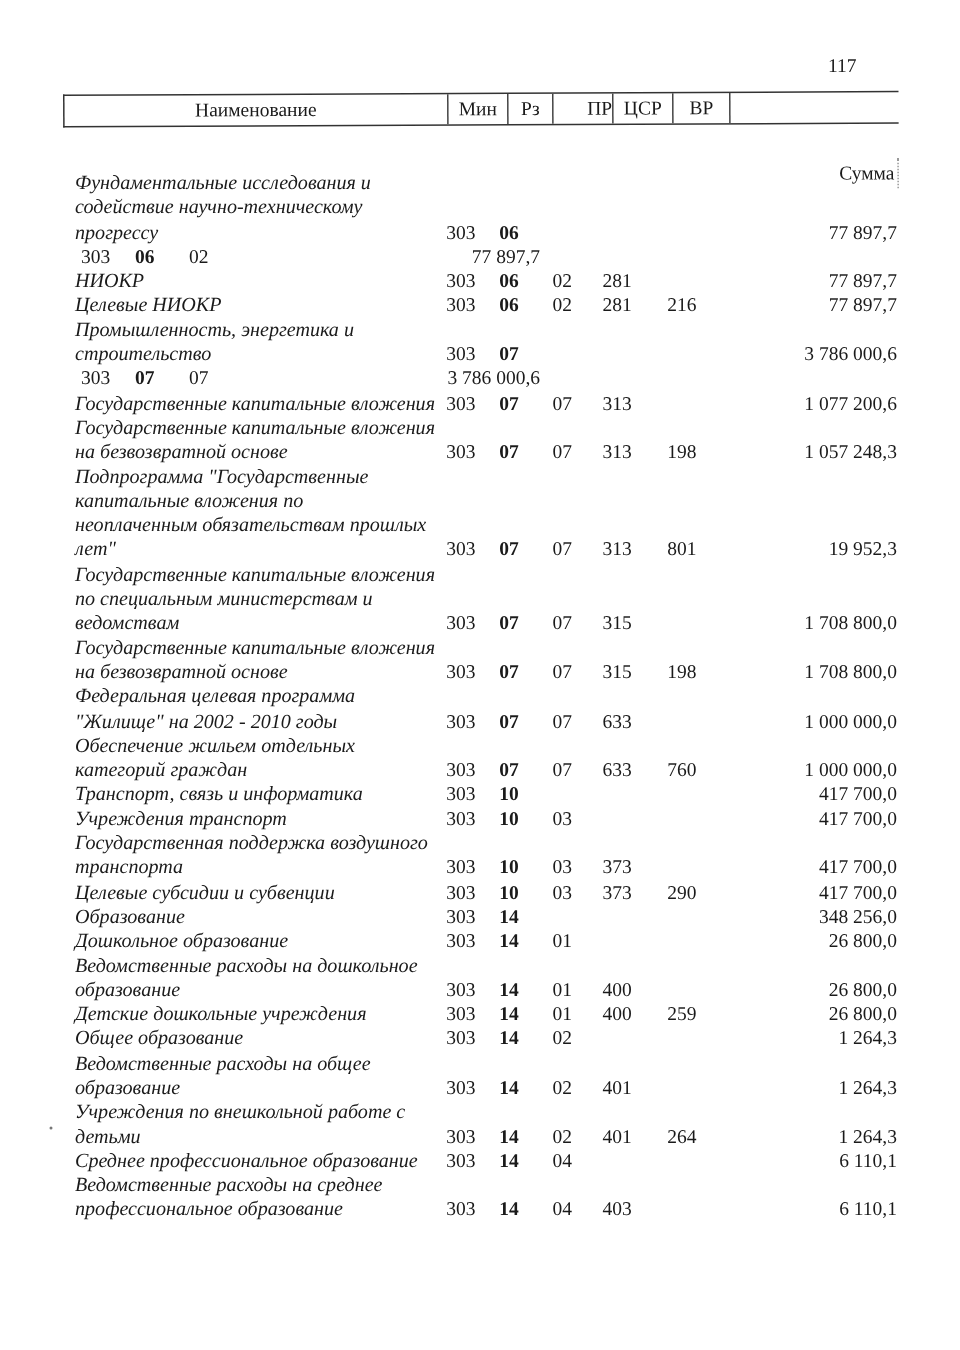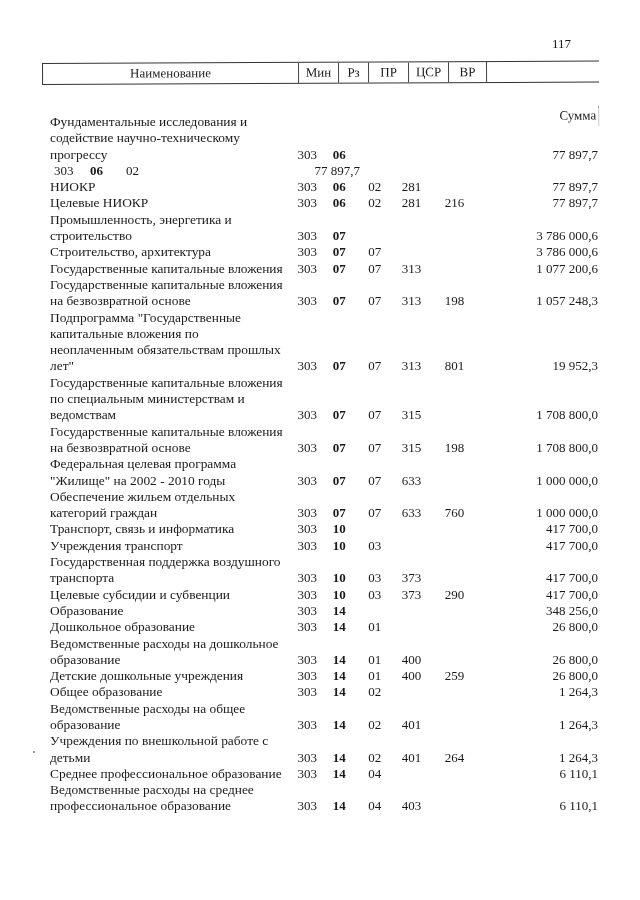--- a/index.html
+++ b/index.html
@@ -10,25 +10,25 @@
   .page-number { position: absolute; left: 552px; top: 36px; font-size: 13px; }
   .header {
     position: absolute; left: 42px; top: 63px; width: 556px; height: 20px;
     border-top: 1px solid #333; border-bottom: 1px solid #333; border-left: 1px solid #333;
     transform: rotate(-0.25deg); transform-origin: left top;
     display: flex; font-size: 13px; line-height: 20px;
   }
   .hcell { box-sizing: border-box; height: 20px; border-right: 1px solid #444; text-align: center; white-space: nowrap; }
   .hcell.last { border-right: 1px dotted #999; text-align: right; padding-right: 2px; margin-top: 44px; }
   .c-name { width: 256px; } .c-min { width: 40px; } .c-rz { width: 30px; }
-  .c-pr { width: 40px; } .c-csr { width: 40px; } .c-vr { width: 38px; } .c-sum { width: 112px; }
+  .c-pr { width: 40px; text-align: right; } .c-csr { width: 40px; } .c-vr { width: 38px; } .c-sum { width: 112px; }
 
   .rows { position: absolute; left: 50px; top: 114px; width: 548px; font-size: 13.4px; }
   .row { position: relative; display: flex; align-items: flex-end; line-height: 16.3px; }
-  .r-name { width: 248px; white-space: pre-line; }
+  .r-name { width: 248px; white-space: pre-line; font-style: italic; }
   .r-num { font-size: 13px; text-align: left; white-space: nowrap; }
   .r-min { width: 36px; padding-left: 4px; }
   .r-rz { width: 32px; padding-left: 0px; font-weight: bold; }
   .r-pr { width: 34px; padding-left: 4px; }
   .r-csr { width: 44px; }
   .r-vr { width: 36px; }
   .r-sum { width: 120px; text-align: right; padding-left: 0; }
   .speck { position: absolute; left: 33px; top: 751px; width: 2px; height: 2px; background: #777; border-radius: 1px; }
 </style>
 </head>
@@ -88,21 +88,20 @@
       <div class="r-name">Промышленность, энергетика и
 строительство</div>
       <div class="r-num r-min">303</div>
       <div class="r-num r-rz">07</div>
       <div class="r-num r-pr"></div>
       <div class="r-num r-csr"></div>
       <div class="r-num r-vr"></div>
       <div class="r-num r-sum">3 786 000,6</div>
     </div>
     <div class="row">
-      <div class="r-name">Строительство, архитектура</div>
       <div class="r-num r-min">303</div>
       <div class="r-num r-rz">07</div>
       <div class="r-num r-pr">07</div>
       <div class="r-num r-csr"></div>
       <div class="r-num r-vr"></div>
       <div class="r-num r-sum">3 786 000,6</div>
     </div>
     <div class="row">
       <div class="r-name">Государственные капитальные вложения</div>
       <div class="r-num r-min">303</div>

